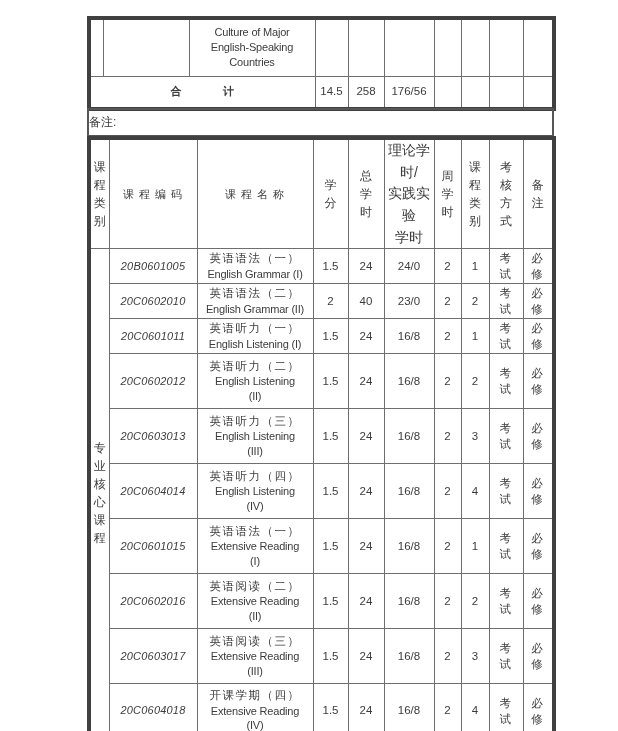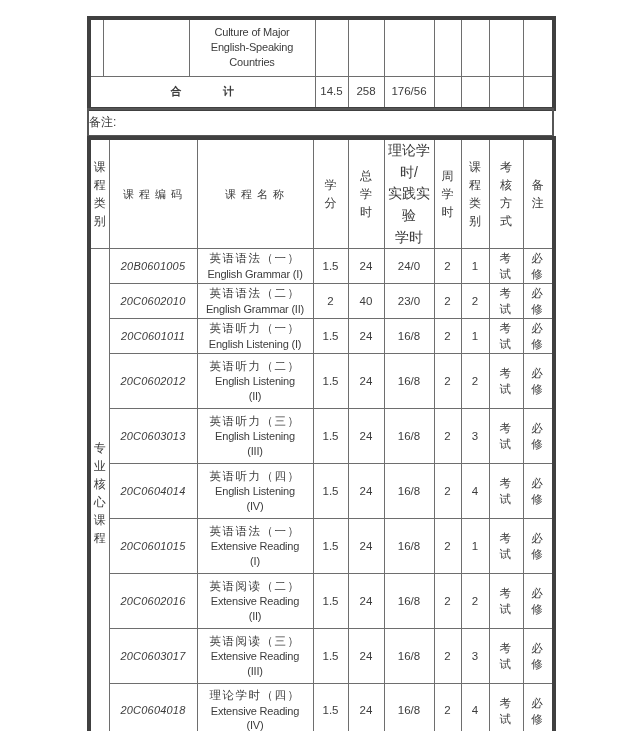--- a/index.html
+++ b/index.html
@@ -256,21 +256,21 @@
           <td class="num">24</td>
           <td class="num">16/8</td>
           <td class="num">2</td>
           <td class="num">3</td>
           <td><span class="vtext11">考试</span></td>
           <td><span class="vtext11">必修</span></td>
         </tr>
         <tr class="r3">
           <td class="code">20C0604018</td>
           <td>
-            <span class="zh">理论学时（四）</span>
+            <span class="zh">开课学期（四）</span>
             <span class="en">Extensive Reading
 (IV)</span>
           </td>
           <td class="num">1.5</td>
           <td class="num">24</td>
           <td class="num">16/8</td>
           <td class="num">2</td>
           <td class="num">4</td>
           <td><span class="vtext11">考试</span></td>
           <td><span class="vtext11">必修</span></td>

